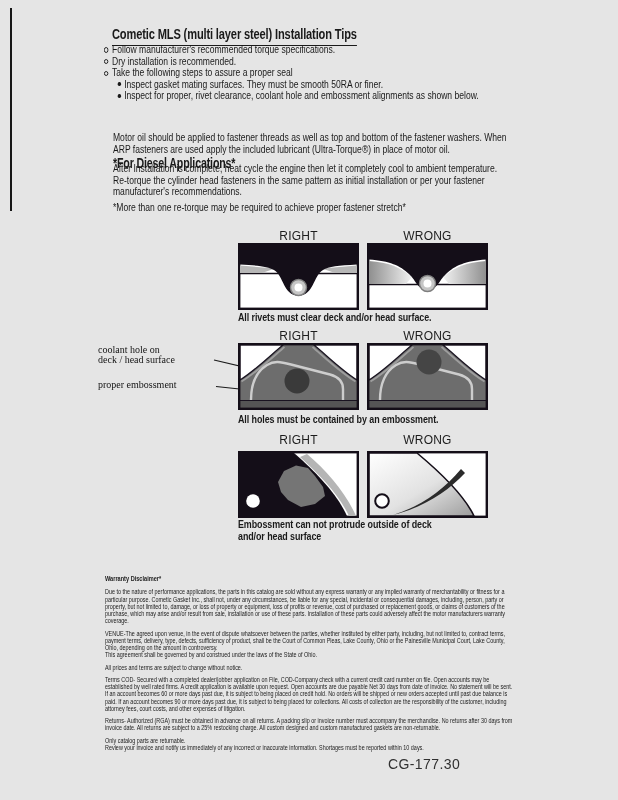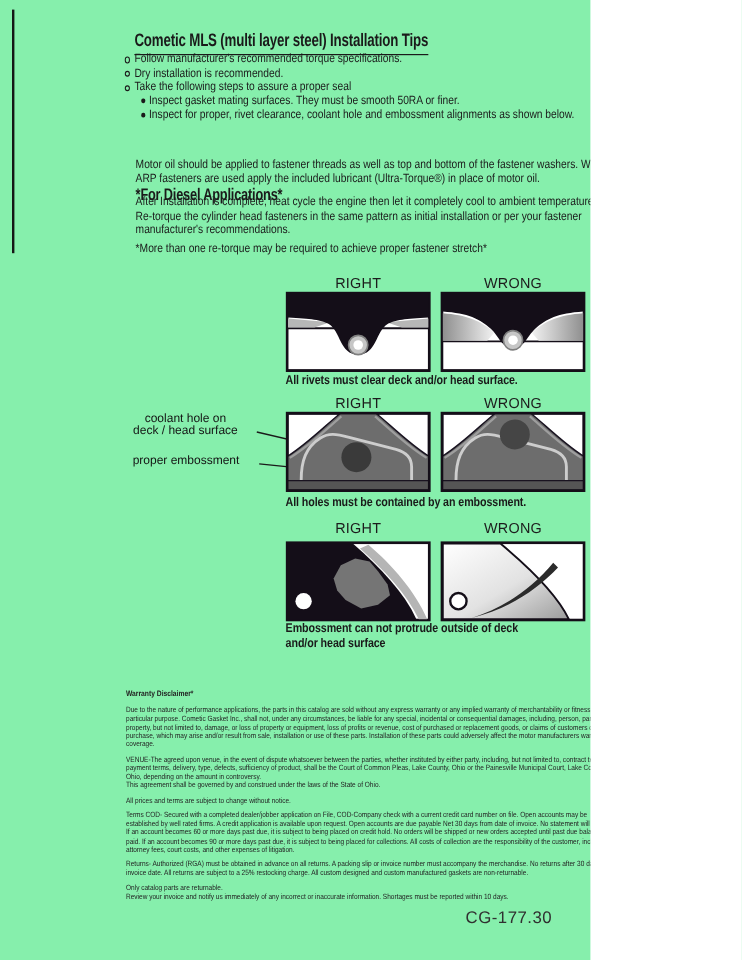--- a/index.html
+++ b/index.html
@@ -1,16 +1,16 @@
 <!DOCTYPE html>
 <html><head>
 <meta charset="utf-8">
 <style>
   html,body{margin:0;padding:0;background:#ffffff;}
-  .page{position:relative;width:492px;height:800px;background:#86efac;overflow:hidden;
+  .page{position:relative;width:618px;height:800px;background:#e5e5e5;overflow:hidden;
         font-family:"Liberation Sans",sans-serif;color:#1a1a1a;}
   .abs{position:absolute;}
   .ml{white-space:pre-line;}
 
   .edge-line{left:10px;top:8px;width:2px;height:203px;background:#161616;}
 
   .title-wrap{left:112px;top:25px;}
   .title-text{display:inline-block;font-size:15px;font-weight:bold;letter-spacing:-0.2px;
       white-space:nowrap;transform:scaleX(0.74);transform-origin:0 0;
       border-bottom:1.6px solid #1a1a1a;padding-bottom:2.5px;}
@@ -33,21 +33,21 @@
   .p1{top:132px;}
   .p2{top:163px;}
   .note{top:202px;}
 
   .dg-label{width:121px;text-align:center;font-size:12px;letter-spacing:0.2px;color:#1c1c1c;}
   .dg-box{width:121px;height:67px;}
   .dg-box svg{display:block;width:121px;height:67px;}
   .cap{font-size:10.5px;font-weight:bold;letter-spacing:-0.1px;white-space:pre-line;
       line-height:12px;transform:scaleX(0.85);transform-origin:0 0;}
 
-  .ann{font-size:10px;line-height:9.8px;text-align:center;color:#141414;}
+  .ann{font-size:10px;line-height:9.8px;text-align:left;color:#141414;font-family:Liberation Serif, serif;}
   .ann1{left:98px;top:345px;width:113px;}
   .ann2{left:98px;top:380px;width:114px;}
   .leader{left:0;top:0;width:618px;height:800px;pointer-events:none;}
 
   .warranty{left:105px;top:575px;width:484px;transform:scaleX(0.85);transform-origin:0 0;
       font-size:6.4px;line-height:7.25px;color:#222;}
   .warranty .w-head{font-size:6.6px;font-weight:bold;margin:0 0 6px 0;}
   .warranty p{margin:0 0 5px 0;white-space:pre-line;}
 
   .footer-num{left:388px;top:756px;font-size:14px;letter-spacing:0.4px;color:#303030;}

